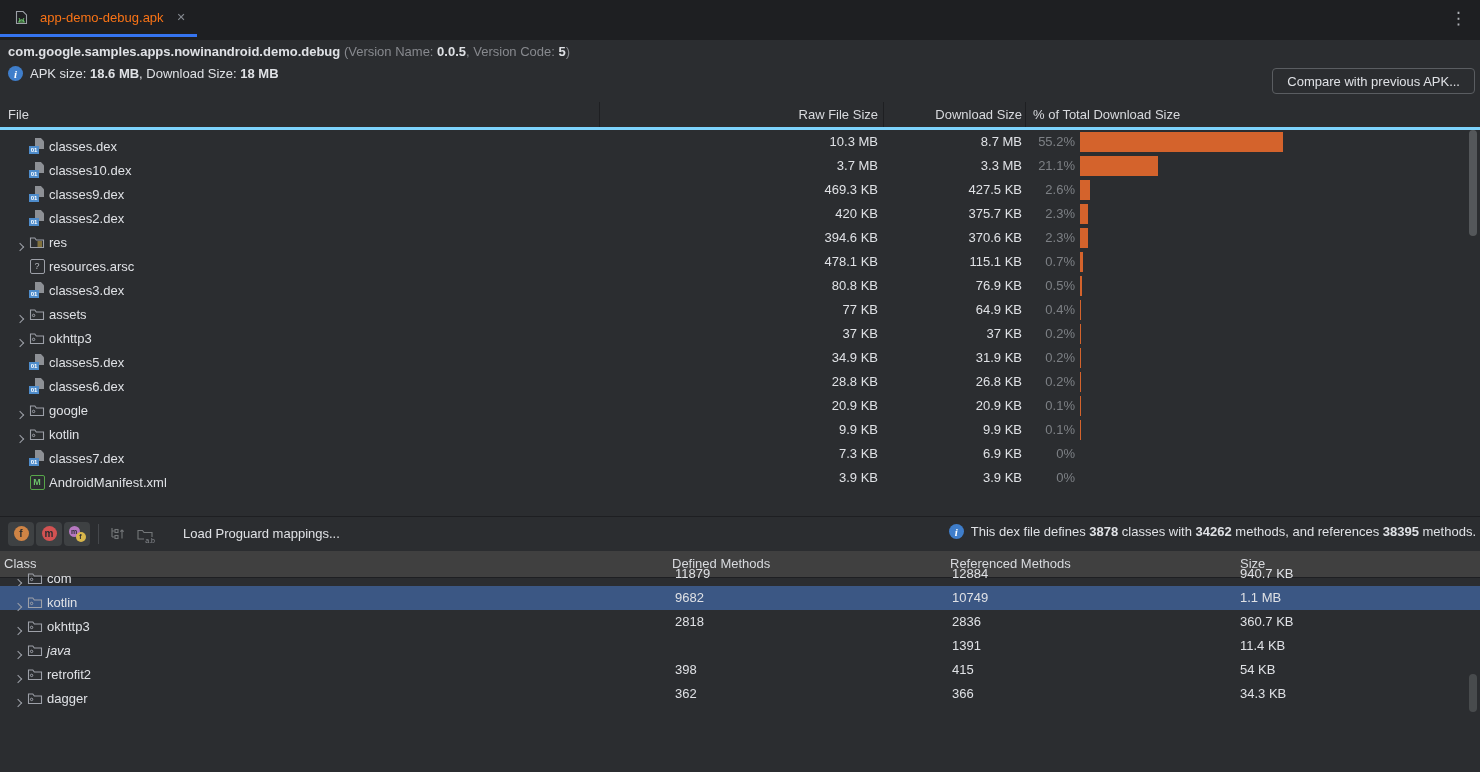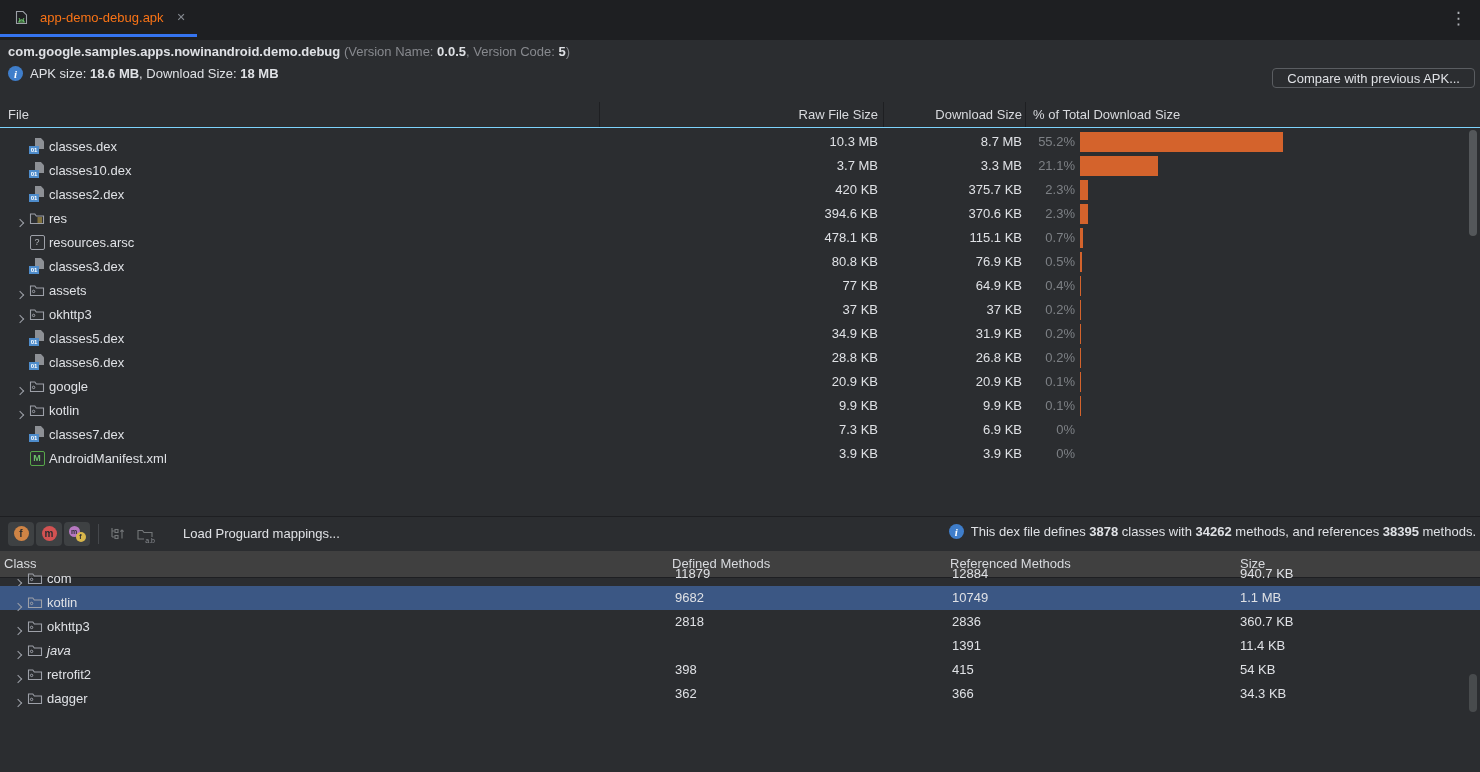--- a/index.html
+++ b/index.html
@@ -25,27 +25,27 @@
 
   
   .pkg-line{position:absolute;left:8px;top:44px;white-space:nowrap}
   .apk-line{position:absolute;left:8px;top:66px;display:flex;align-items:center;gap:7px;white-space:nowrap}
   .info-icon{
     width:15px;height:15px;border-radius:50%;background:#3f7ecb;color:#fff;flex:0 0 auto;
     display:inline-flex;align-items:center;justify-content:center;
     font-family:"Liberation Serif",serif;font-style:italic;font-weight:700;font-size:11px;
   }
   .compare-btn{
-    position:absolute;right:5px;top:68px;height:20px;padding:0 14px;
+    position:absolute;right:5px;top:68px;height:26px;padding:0 14px;
     background:transparent;border:1px solid #5a5d61;border-radius:4px;
     color:#dfe1e5;font-size:13px;font-family:"Liberation Sans",sans-serif;
   }
 
   
-  .fheader{position:absolute;top:102px;left:0;right:0;height:25px;border-bottom:1px solid #7dd3fc;background:#2b2d30}
+  .fheader{position:absolute;top:102px;left:0;right:0;height:25px;border-bottom:3px solid #7dd3fc;background:#2b2d30}
   .fheader .h{position:absolute;top:0;line-height:25px;color:#d8dade;white-space:nowrap}
   .h-file{left:8px}
   .h-raw{right:602px}
   .h-dl{right:458px}
   .h-pct{left:1033px}
   .vsep{position:absolute;top:102px;height:25px;width:1px;background:#1e1f22}
 
   .frows{position:absolute;top:130px;left:0;right:0}
   .frow{position:relative;height:24px}
   .frow.selected{background:#47494d}
@@ -189,20 +189,36 @@
   </div>
     <div class="frow">
     <div class="rname">
       <span class="chev" style="visibility: hidden;"></span>
       <span class="ficon">
           <span class="icon-dex" style="position:absolute;inset:0">
             <span class="doc"></span>
             <span class="num">01</span>
           </span>
         </span>
+      <span class="fname">classes9.dex</span>
+    </div>
+    <span class="cell c-raw">469.3 KB</span>
+    <span class="cell c-dl">427.5 KB</span>
+    <span class="cell c-pct">2.6%</span>
+    <span class="bar" style="width: 9.568px;"></span>
+  </div>
+    <div class="frow">
+    <div class="rname">
+      <span class="chev" style="visibility: hidden;"></span>
+      <span class="ficon">
+          <span class="icon-dex" style="position:absolute;inset:0">
+            <span class="doc"></span>
+            <span class="num">01</span>
+          </span>
+        </span>
       <span class="fname">classes2.dex</span>
     </div>
     <span class="cell c-raw">420 KB</span>
     <span class="cell c-dl">375.7 KB</span>
     <span class="cell c-pct">2.3%</span>
     <span class="bar" style="width: 8.464px;"></span>
   </div>
     <div class="frow">
     <div class="rname">
       <span class="chev"></span>

